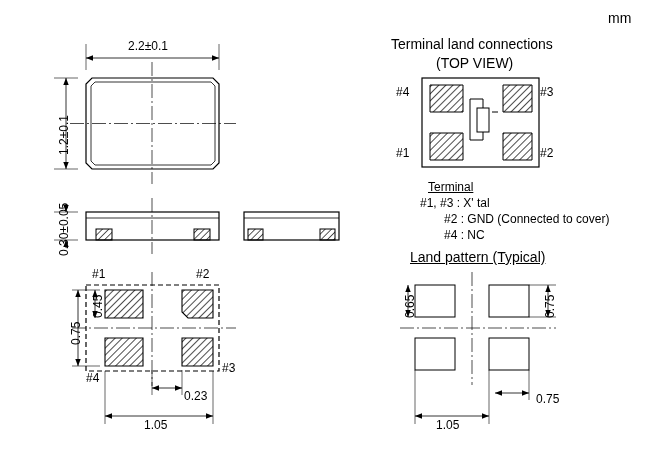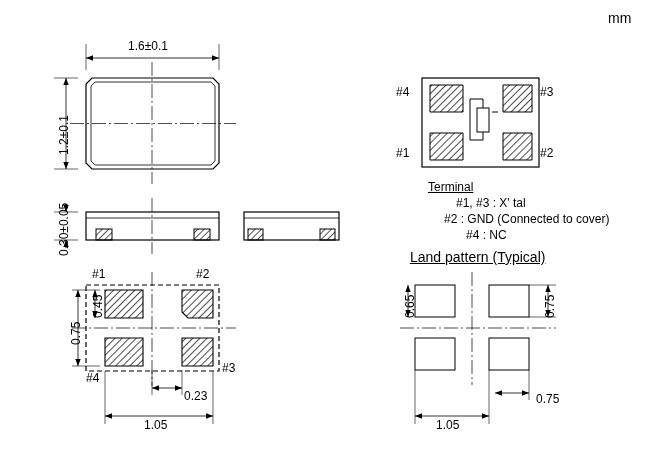--- a/index.html
+++ b/index.html
@@ -123,45 +123,47 @@
       <path d="M415,370 L415,424" stroke-width="0.6"></path>
       <path d="M489,370 L489,424" stroke-width="0.6"></path>
       <line x1="415" y1="416" x2="489" y2="416" stroke-width="0.8" marker-start="url(#arrL)" marker-end="url(#arrR)"></line>
 
       <path d="M529,370 L529,400" stroke-width="0.6"></path>
       <line x1="495" y1="393" x2="529" y2="393" stroke-width="0.8" marker-start="url(#arrL)" marker-end="url(#arrR)"></line>
 
     </g>
   </svg>
 
-  <div class="abs txt txt12" style="left:128px;top:40px;">1.6±0.1</div>
+  <div class="abs txt txt12" style="left:128px;top:40px;">2.2±0.1</div>
   <div class="abs txt txt12 rot" style="left:58px;top:155px;transform:rotate(-90deg);">1.2±0.1</div>
 
   <div class="abs txt txt12 rot" style="left:58px;top:256px;transform:rotate(-90deg);">0.30±0.05</div>
 
   <div class="abs txt txt12" style="left:92px;top:268px;">#1</div>
   <div class="abs txt txt12" style="left:196px;top:268px;">#2</div>
   <div class="abs txt txt12" style="left:222px;top:362px;">#3</div>
   <div class="abs txt txt12" style="left:86px;top:372px;">#4</div>
 
   <div class="abs txt txt12 rot" style="left:92px;top:318px;transform:rotate(-90deg);">0.45</div>
   <div class="abs txt txt12 rot" style="left:70px;top:345px;transform:rotate(-90deg);">0.75</div>
   <div class="abs txt txt12" style="left:184px;top:390px;">0.23</div>
   <div class="abs txt txt12" style="left:144px;top:419px;">1.05</div>
 
+  <div class="abs txt" style="left:391px;top:36px;font-size:14px;">Terminal land connections</div>
+  <div class="abs txt" style="left:436px;top:55px;font-size:14px;">(TOP VIEW)</div>
 
   <div class="abs txt txt12" style="left:396px;top:86px;">#4</div>
   <div class="abs txt txt12" style="left:540px;top:86px;">#3</div>
   <div class="abs txt txt12" style="left:396px;top:147px;">#1</div>
   <div class="abs txt txt12" style="left:540px;top:147px;">#2</div>
 
   <div class="abs txt txt12" style="left:428px;top:181px;text-decoration:underline;">Terminal</div>
-  <div class="abs txt txt12" style="left:456px;top:197px;">#1, #3 : X' tal</div>
+  <div class="abs txt txt12" style="left:420px;top:197px;">#1, #3 : X' tal</div>
   <div class="abs txt txt12" style="left:444px;top:213px;">#2 : GND (Connected to cover)</div>
-  <div class="abs txt txt12" style="left:444px;top:229px;margin-left:22px;">#4 : NC</div>
+  <div class="abs txt txt12" style="left:444px;top:229px;">#4 : NC</div>
 
   <div class="abs txt" style="left:410px;top:249px;font-size:14px;text-decoration:underline;">Land pattern (Typical)</div>
 
   <div class="abs txt txt12 rot" style="left:404px;top:318px;transform:rotate(-90deg);">0.65</div>
   <div class="abs txt txt12 rot" style="left:544px;top:318px;transform:rotate(-90deg);">0.75</div>
   <div class="abs txt txt12" style="left:436px;top:419px;">1.05</div>
   <div class="abs txt txt12" style="left:536px;top:393px;">0.75</div>
 
 </div>
 

